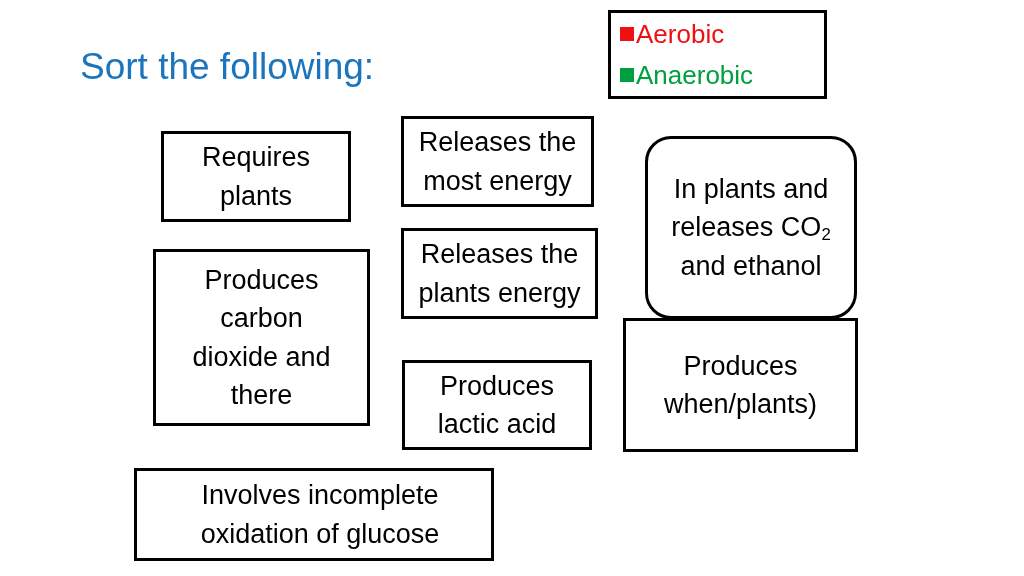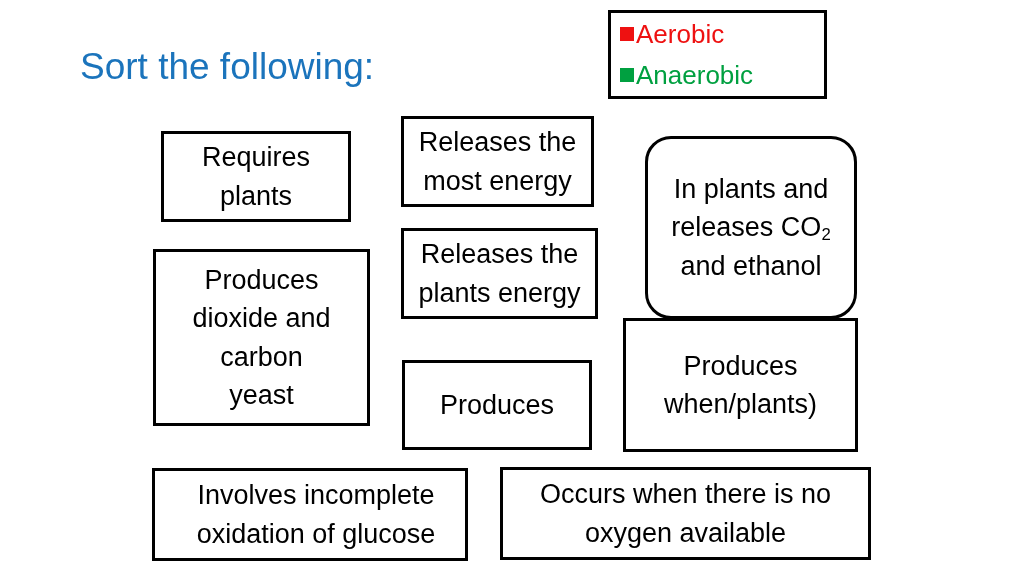--- a/index.html
+++ b/index.html
@@ -79,21 +79,21 @@
     vertical-align: -0.25em;
   }
   
   .card-0 { left: 161px; top: 131px; width: 190px; height: 91px; }
   .card-1 { left: 401px; top: 116px; width: 193px; height: 91px; }
   .card-2 { left: 645px; top: 136px; width: 212px; height: 183px; border-radius: 26px; }
   .card-3 { left: 153px; top: 249px; width: 217px; height: 177px; }
   .card-4 { left: 401px; top: 228px; width: 197px; height: 91px; }
   .card-5 { left: 623px; top: 318px; width: 235px; height: 134px; }
   .card-6 { left: 402px; top: 360px; width: 190px; height: 90px; }
-  .card-7 { left: 152px; top: 468px; width: 316px; height: 93px; padding-left: 12px; }
+  .card-7 { left: 134px; top: 468px; width: 360px; height: 93px; padding-left: 12px; }
   .card-8 { left: 500px; top: 467px; width: 371px; height: 93px; }
 </style>
 </head>
 <body>
 
 <div class="slide">
 
   <h1 class="title" style="color: rgb(27, 116, 188);">Sort the following:</h1>
 
   <div class="legend">
@@ -118,42 +118,39 @@
     </div>
 
   <div class="card card-2">
       <div class="line"><span>In plants and</span></div>
       <div class="line"><span>releases CO</span><sub>2</sub></div>
       <div class="line"><span>and ethanol</span></div>
     </div>
 
   <div class="card card-3">
       <div class="line"><span>Produces</span></div>
+      <div class="line"><span>carbon</span></div>
       <div class="line"><span>dioxide and</span></div>
-      <div class="line"><span>carbon</span></div>
-      <div class="line"><span>yeast</span></div>
+      <div class="line"><span>there</span></div>
     </div>
 
   <div class="card card-4">
       <div class="line"><span>Releases the</span></div>
       <div class="line"><span class="u">plants</span><span> energy</span></div>
     </div>
 
   <div class="card card-5">
       <div class="line"><span>Produces</span></div>
       <div class="line"><span>when/plants)</span></div>
     </div>
 
   <div class="card card-6">
       <div class="line"><span>Produces</span></div>
+      <div class="line"><span>lactic acid</span></div>
     </div>
 
   <div class="card card-7">
       <div class="line"><span>Involves </span><span class="u">incomplete</span></div>
       <div class="line"><span>oxidation of glucose</span></div>
     </div>
 
-  <div class="card card-8">
-      <div class="line"><span>Occurs when there is no</span></div>
-      <div class="line"><span>oxygen available</span></div>
-    </div>
 
 </div>
 
 </body></html>

